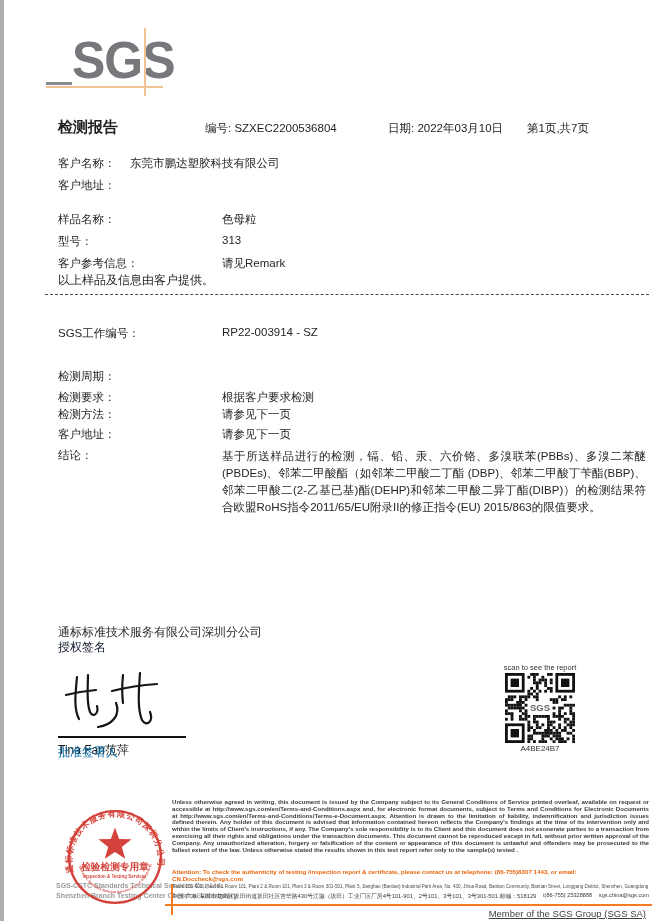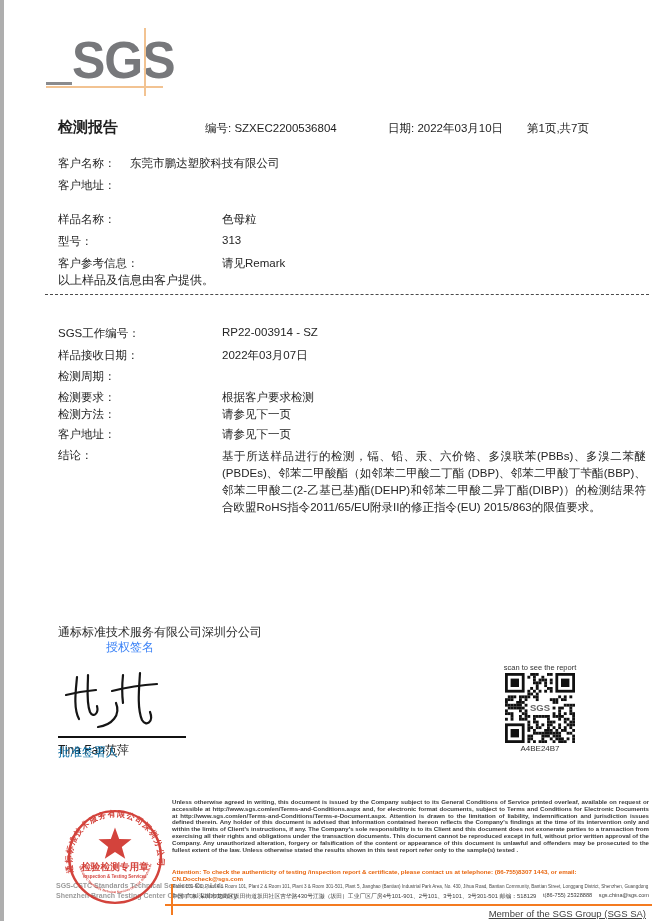--- a/index.html
+++ b/index.html
@@ -27,21 +27,21 @@
   .note{position:absolute;left:58px;top:272px;font-size:12px;color:#252525;}
   .dashline{position:absolute;left:45px;right:3px;top:294px;border-top:1px dashed #4a4a4a;}
 
   
   .conc-lbl{position:absolute;left:58px;top:448px;font-size:11.5px;}
   .conc-txt{position:absolute;left:222px;top:448px;width:424px;font-size:11.5px;line-height:17px;
             color:#252525;text-align:justify;}
 
   
   .sig-company{position:absolute;left:58px;top:624px;font-size:12px;color:#2a2a2a;}
-  .sig-auth{position:absolute;left:58px;top:639px;font-size:12px;color:#3b82f6;margin-left:48px;}
+  .sig-auth{position:absolute;left:58px;top:639px;font-size:12px;color:#0f172a;}
   .sig-svg{position:absolute;left:60px;top:668px;}
   .sig-line{position:absolute;left:58px;top:736px;width:128px;height:2px;background:#111;}
   .sig-name{position:absolute;left:58px;top:742px;font-size:12px;color:#1e1e1e;}
   .sig-title{position:absolute;left:58px;top:744px;font-size:12px;color:#0369a1;}
 
   
   .qr-caption{position:absolute;left:494px;top:663px;width:92px;text-align:center;font-size:7.5px;color:#333;}
   .qr-box{position:absolute;left:505px;top:673px;width:70px;height:70px;}
   .qr-code-text{position:absolute;left:494px;top:744px;width:92px;text-align:center;font-size:8px;color:#333;}
 
@@ -103,24 +103,20 @@
   <div class="row" style="top:256px">
     <span class="lbl">客户参考信息：</span>
     <span class="val-far">请见Remark</span>
   </div>
   <div class="note">以上样品及信息由客户提供。</div>
   <div class="dashline"></div>
 
   <div class="row" style="top:326px">
     <span class="lbl">SGS工作编号：</span>
     <span class="val-far">RP22-003914 - SZ</span>
-  </div>
-  <div class="row" style="top:348px">
-    <span class="lbl">样品接收日期：</span>
-    <span class="val-far">2022年03月07日</span>
   </div>
   <div class="row" style="top:369px">
     <span class="lbl">检测周期：</span>
   </div>
   <div class="row" style="top:390px">
     <span class="lbl">检测要求：</span>
     <span class="val-far">根据客户要求检测</span>
   </div>
   <div class="row" style="top:407px">
     <span class="lbl">检测方法：</span>

